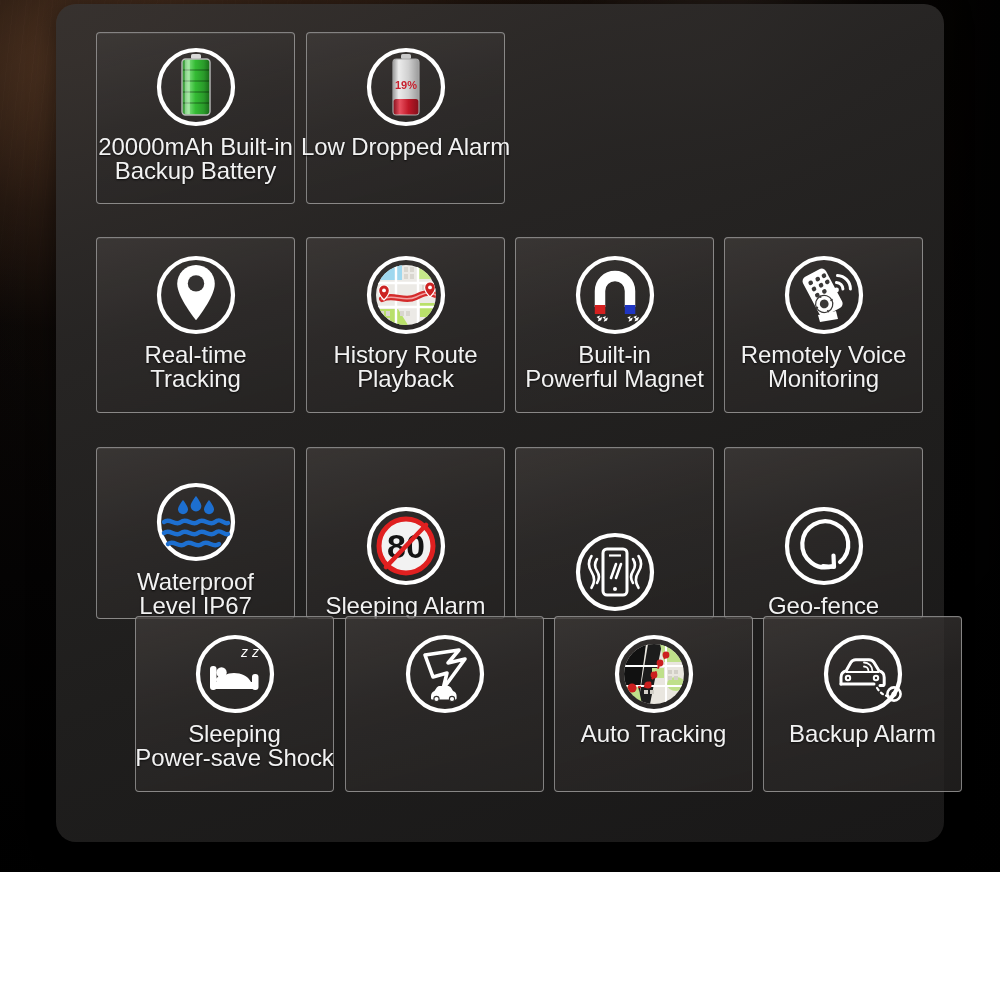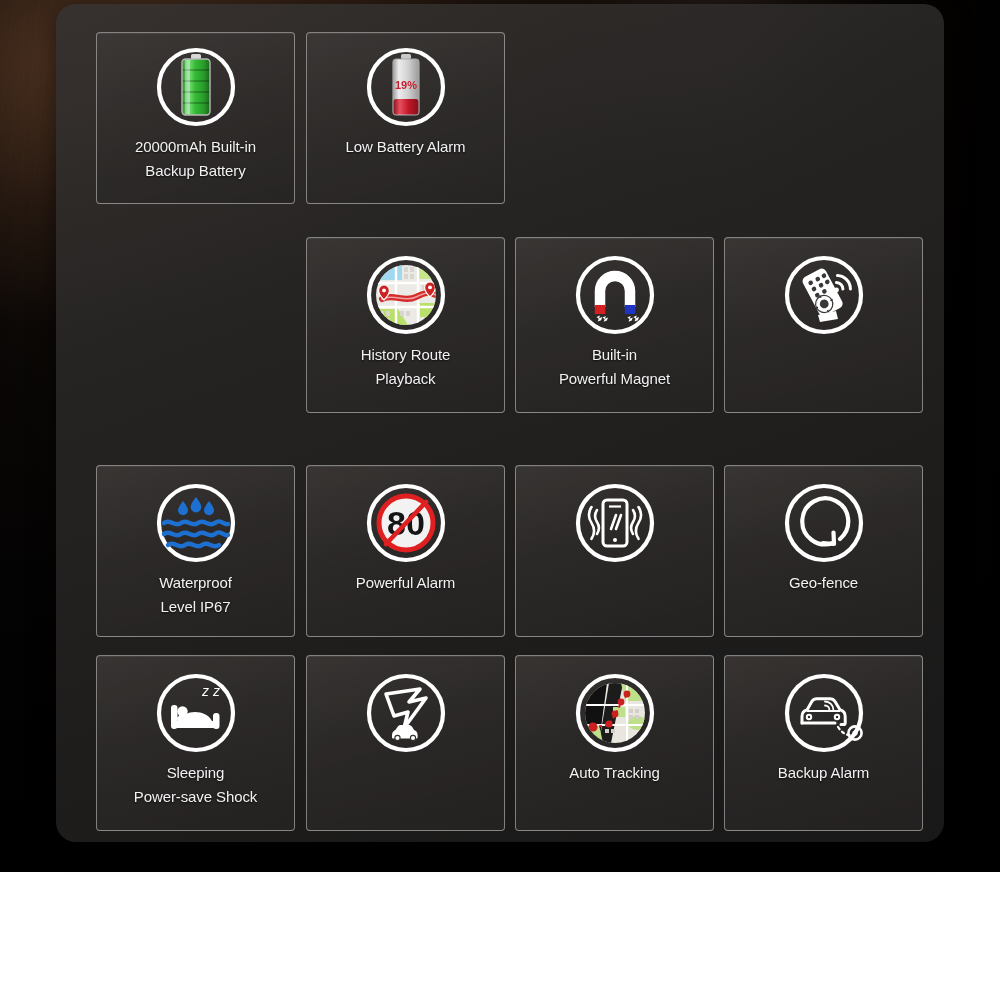--- a/index.html
+++ b/index.html
@@ -91,38 +91,38 @@
     border: 1px solid rgba(205,205,205,0.55);
     background: linear-gradient(165deg, rgba(62,58,56,0.80) 0%, rgba(48,45,44,0.72) 45%, rgba(38,36,35,0.78) 100%);
     box-shadow: inset 0 1px 0 rgba(255,255,255,0.07);
     box-sizing: border-box;
     display: flex;
     flex-direction: column;
     align-items: center;
   }
   .tile.row1 { height: 172px; top: 28px; }
   .tile.row2 { height: 176px; top: 233px; }
-  .tile.row3 { height: 172px; top: 461px; }
-  .tile.row4 { height: 176px; top: 651px; }
+  .tile.row3 { height: 172px; top: 443px; justify-content: flex-end; }
+  .tile.row4 { height: 176px; top: 612px; margin-left: 39px; }
 
   .col1 { left: 40px; }
   .col2 { left: 250px; }
   .col3 { left: 459px; }
   .col4 { left: 668px; }
 
   .icon-wrap {
     margin-top: 11px;
     width: 92px; height: 92px;
     display: flex; align-items: center; justify-content: center;
   }
   .tile.row1 .icon-wrap { margin-top: 8px; }
 
   .caption {
     color: #f2f2f2;
-    font-size: 15px;
+    font-size: 24px;
     line-height: 24px;
     text-align: center;
     letter-spacing: -0.1px;
     white-space: pre-line;
     margin-top: 2px;
     text-shadow: 0 1px 2px rgba(0,0,0,0.75);
     width: 210px;
   }
   .caption.wide { width: 230px; }
 
@@ -188,23 +188,34 @@
                 <stop offset="25%" stop-color="#e8505f"></stop>
                 <stop offset="60%" stop-color="#c01828"></stop>
                 <stop offset="100%" stop-color="#85101c"></stop>
               </linearGradient>
             </defs>
             <rect x="33" y="18" width="26" height="56" rx="3.5" fill="url(#gbody)" stroke="#a8a8a8" stroke-width="1.2"></rect>
             <rect x="33.6" y="58" width="24.8" height="15.4" rx="2.5" fill="url(#gred)"></rect>
             <text x="46" y="48" text-anchor="middle" font-family="'Liberation Sans', sans-serif" font-size="11" font-weight="bold" fill="#c8202e">19%</text>
           </svg>
         </div>
-        <div class="caption">Low Battery Alarm</div>
-      </div>
-
+        <div class="caption">Low Dropped Alarm</div>
+      </div>
+
+      <div class="tile row2 col1">
+        <div class="icon-wrap">
+          <svg width="92" height="92" viewBox="0 0 92 92">
+            <circle cx="46" cy="46" r="37" fill="none" stroke="#ffffff" stroke-width="4.2"></circle>
+            <path d="M46 16c-10.4 0-18.8 8.4-18.8 18.8 0 13.6 18.8 36.4 18.8 36.4s18.8-22.8 18.8-36.4C64.8 24.4 56.4 16 46 16z" fill="#ffffff"></path>
+            <circle cx="46" cy="34.4" r="8.2" fill="#343231"></circle>
+          </svg>
+        </div>
+        <div class="caption">Real-time
+Tracking</div>
+      </div>
 
       <div class="tile row2 col2">
         <div class="icon-wrap">
           <svg width="92" height="92" viewBox="0 0 92 92">
             <defs>
               <clipPath id="clipMap1">
                   <circle cx="46" cy="46" r="30"></circle>
                 </clipPath>
             </defs>
             <g clip-path="url(#clipMap1)">
@@ -294,20 +305,22 @@
               </g>
             </g>
             <path d="M40 66 L58 62 L60 70 L42 73 Z" fill="#ffffff"></path>
             <g fill="none" stroke="#ffffff" stroke-width="3" stroke-linecap="round">
               <path d="M58.5 33.5a6.5 6.5 0 0 1 6.4 6.6"></path>
               <path d="M59.5 26.5a13.5 13.5 0 0 1 12.9 13.4"></path>
             </g>
             <circle cx="58.5" cy="41" r="2.4" fill="#ffffff"></circle>
           </svg>
         </div>
+        <div class="caption wide">Remotely Voice
+Monitoring</div>
       </div>
 
       <div class="tile row3 col1">
         <div class="icon-wrap">
           <svg width="92" height="92" viewBox="0 0 92 92">
             <circle cx="46" cy="46" r="37" fill="none" stroke="#ffffff" stroke-width="4.2"></circle>
             <g fill="#1d6fd0">
               <path d="M33 24c0 0-5 6.2-5 9.2a5 5 0 0 0 10 0c0-3-5-9.2-5-9.2z"></path>
               <path d="M46 20c0 0-5.4 6.8-5.4 10a5.4 5.4 0 0 0 10.8 0c0-3.2-5.4-10-5.4-10z"></path>
               <path d="M59 24c0 0-5 6.2-5 9.2a5 5 0 0 0 10 0c0-3-5-9.2-5-9.2z"></path>
@@ -325,21 +338,21 @@
 
       <div class="tile row3 col2">
         <div class="icon-wrap">
           <svg width="92" height="92" viewBox="0 0 92 92">
             <circle cx="46" cy="46" r="37" fill="none" stroke="#ffffff" stroke-width="4.2"></circle>
             <circle cx="46" cy="46" r="27" fill="#f2f2f2" stroke="#e02020" stroke-width="5"></circle>
             <text x="46" y="58" text-anchor="middle" font-family="'Liberation Sans', sans-serif" font-size="34" font-weight="bold" fill="#151515">80</text>
             <line x1="26" y1="67" x2="66" y2="25" stroke="#e02020" stroke-width="4.6" stroke-linecap="round"></line>
           </svg>
         </div>
-        <div class="caption">Powerful Alarm</div>
+        <div class="caption">Sleeping Alarm</div>
       </div>
 
       <div class="tile row3 col3">
         <div class="icon-wrap">
           <svg width="92" height="92" viewBox="0 0 92 92">
             <circle cx="46" cy="46" r="37" fill="none" stroke="#ffffff" stroke-width="4.2"></circle>
             <rect x="34" y="23" width="24" height="46" rx="4" fill="none" stroke="#ffffff" stroke-width="3"></rect>
             <line x1="40" y1="29.5" x2="52" y2="29.5" stroke="#ffffff" stroke-width="2.2"></line>
             <circle cx="46" cy="63" r="2" fill="#ffffff"></circle>
             <g stroke="#ffffff" stroke-width="2.6" stroke-linecap="round">

